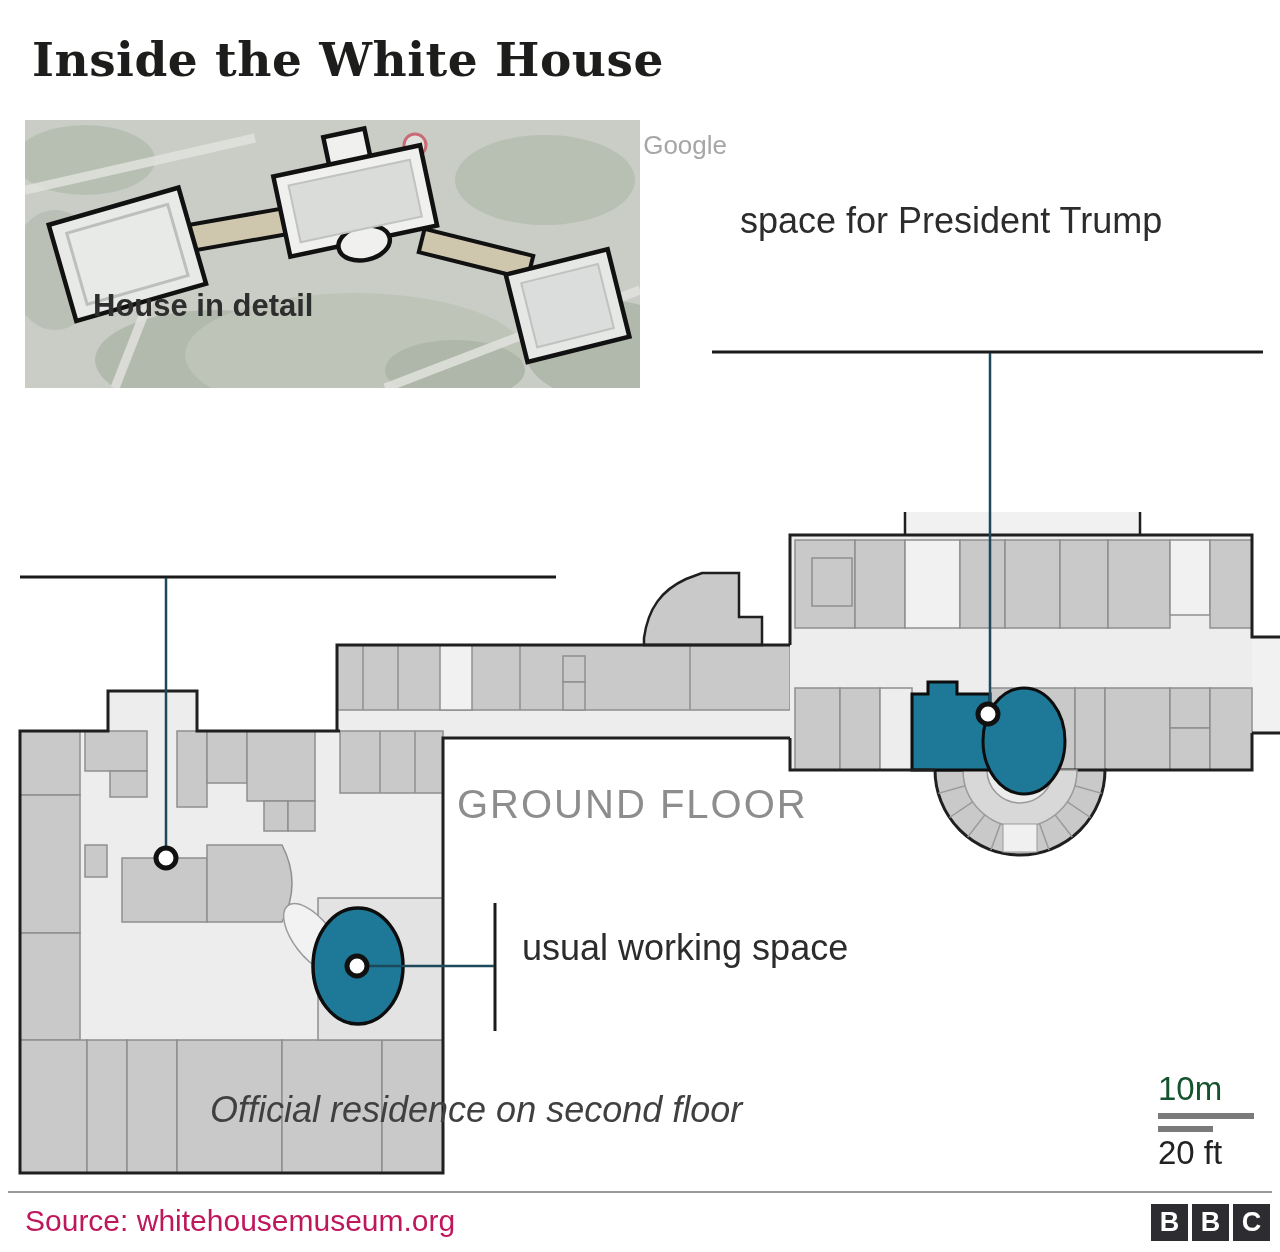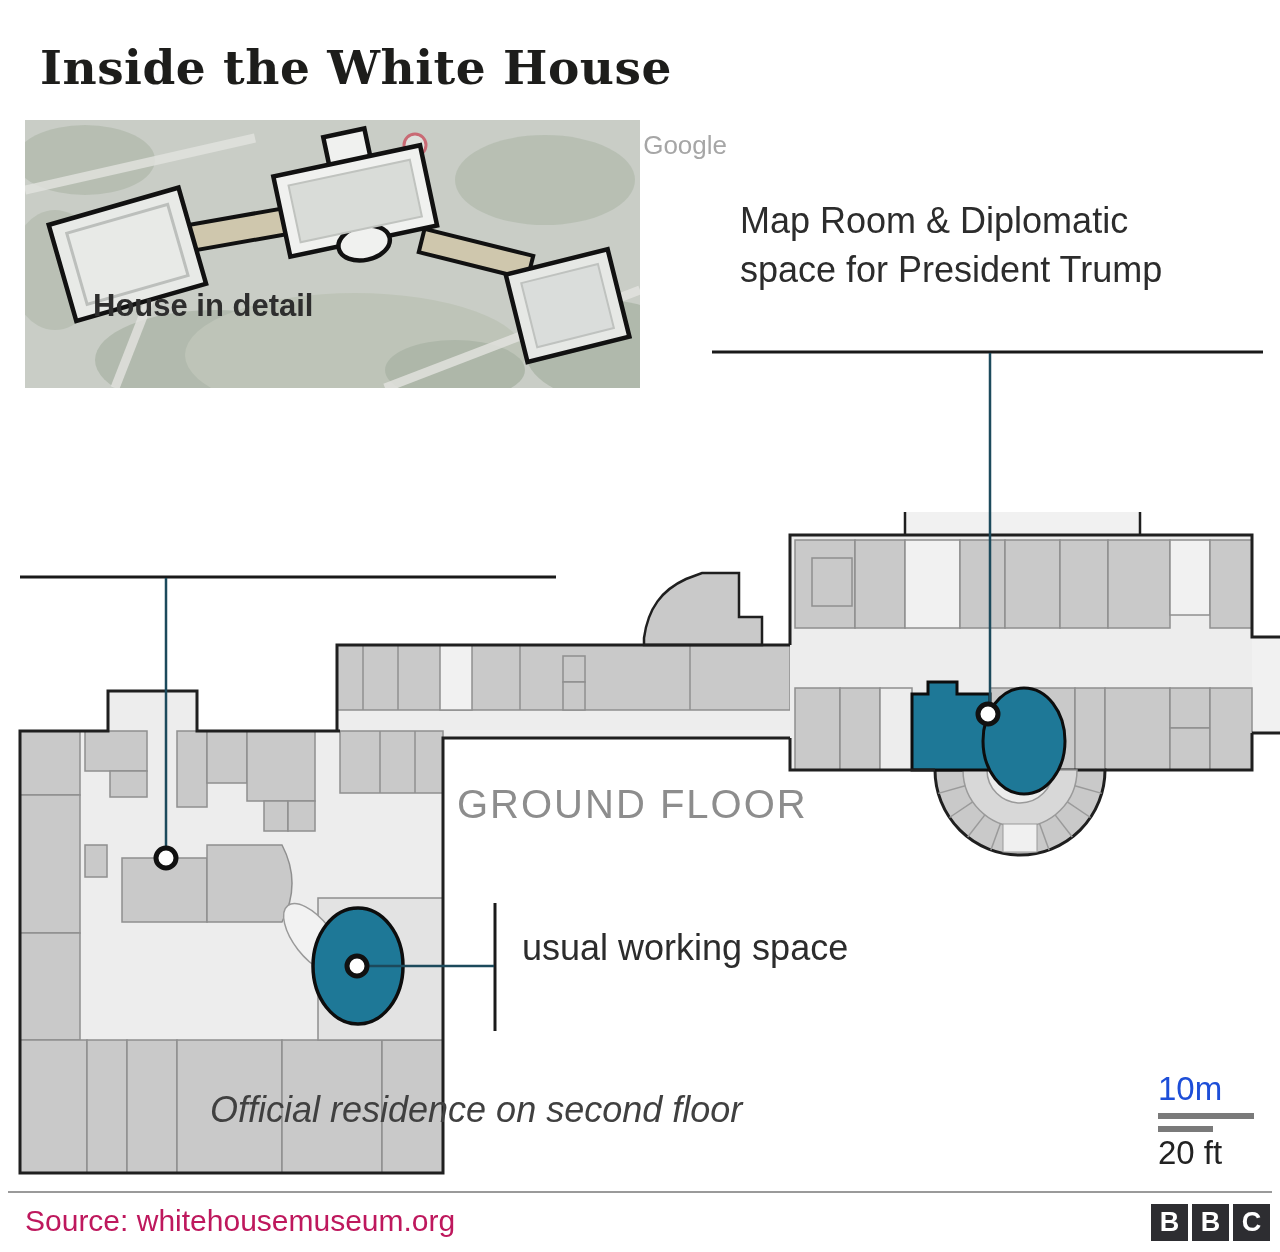--- a/index.html
+++ b/index.html
@@ -32,21 +32,21 @@
   .marker{fill:#ffffff;stroke:#111111;stroke-width:5;}
   
   .ann{color:#2c2c2c;font-size:36px;line-height:49px;}
   .ann div{white-space:nowrap;}
   #ann-map{left:740px;top:196px;}
   #ann-west{left:45px;top:466px;}
   #ann-oval{left:522px;top:921px;line-height:54px;}
   #ann-residence{left:210px;top:1089px;font-size:36px;color:#404040;white-space:nowrap;font-style:italic;}
   #floor-label{left:457px;top:782px;font-size:40px;letter-spacing:2px;color:#8d8d8d;white-space:nowrap;}
   
-  #scale-metric{left:1158px;top:1070px;font-size:33px;color:#1d4ed8;}
+  #scale-metric{left:1158px;top:1070px;font-size:33px;color:#14532d;}
   #scale-bar-long{left:1158px;top:1113px;width:96px;height:6px;background:#7a7a7a;}
   #scale-bar-short{left:1158px;top:1126px;width:55px;height:6px;background:#7a7a7a;}
   #scale-imperial{left:1158px;top:1134px;font-size:33px;color:#222;}
   
   #divider{left:8px;top:1191px;width:1264px;height:2px;background:#9a9a9a;}
   #source{left:25px;top:1204px;font-size:30px;color:#be185d;white-space:nowrap;}
   #bbc{left:1151px;top:1204px;display:flex;gap:4px;}
   #bbc .blk{
     width:37px;height:37px;background:#2d2d31;color:#fff;font-weight:700;
     font-size:27px;display:flex;align-items:center;justify-content:center;
@@ -168,21 +168,21 @@
     <line x1="495" y1="903" x2="495" y2="1031" class="rule"></line>
     <line x1="166" y1="578" x2="166" y2="858" class="leader"></line>
     <line x1="990" y1="353" x2="990" y2="714" class="leader"></line>
     <line x1="362" y1="966" x2="494" y2="966" class="leader"></line>
     <circle cx="166" cy="858" r="10" class="marker"></circle>
     <circle cx="988" cy="714" r="10" class="marker"></circle>
     <circle cx="357" cy="966" r="10" class="marker"></circle>
   </g>
 </svg>
 
-<h1 id="title" class="abs" style="margin:16px;">Inside the White House</h1>
+<h1 id="title" class="abs" style="margin:8px;">Inside the White House</h1>
 
 <div id="inset" class="abs">
   <svg width="615" height="268" viewBox="0 0 615 268">
     <rect width="615" height="268" fill="#c9cdc6"></rect>
     <g opacity="0.55">
       <ellipse cx="60" cy="40" rx="70" ry="35" fill="#a9b3a3"></ellipse>
       <ellipse cx="190" cy="240" rx="120" ry="50" fill="#a0ac9b"></ellipse>
       <ellipse cx="520" cy="60" rx="90" ry="45" fill="#aab4a4"></ellipse>
       <ellipse cx="580" cy="230" rx="80" ry="50" fill="#9daa98"></ellipse>
       <ellipse cx="330" cy="235" rx="170" ry="62" fill="#b6bead"></ellipse>
@@ -216,21 +216,20 @@
     <g transform="rotate(-14 545 185)">
       <rect x="490" y="140" width="105" height="90" fill="#e6e8e5" stroke="#111" stroke-width="4.5"></rect>
       <rect x="503" y="152" width="79" height="66" fill="#dadddb" stroke="#bfc2bf" stroke-width="2"></rect>
     </g>
   </svg>
   <div id="inset-watermark" class="abs">Google</div>
   <div id="inset-caption" class="abs">House in detail</div>
 </div>
 
 <div id="ann-map" class="ann abs">
-  <div>Map Room &amp; Diplomatic</div>
   <div>space for President Trump</div>
 </div>
 
 <div id="ann-west" class="ann abs">
 </div>
 
 <div id="ann-oval" class="ann abs">
   <div>usual working space</div>
 </div>
 

